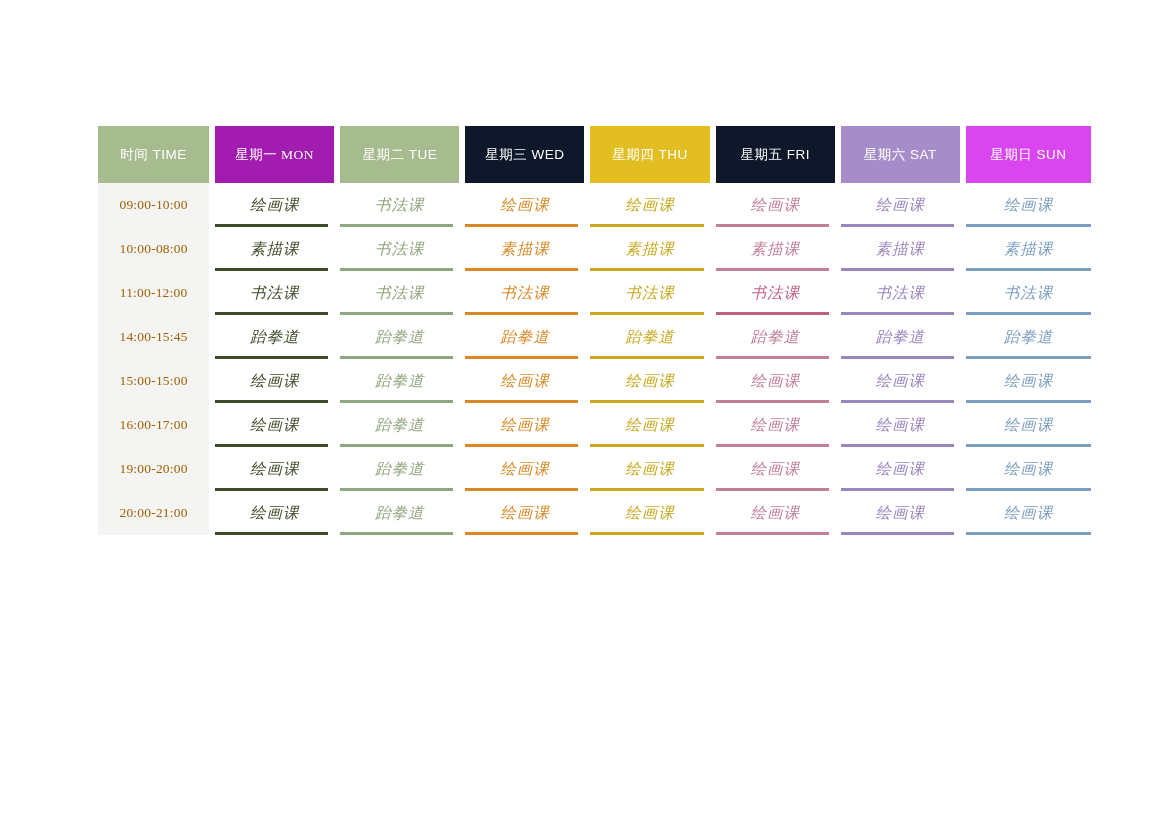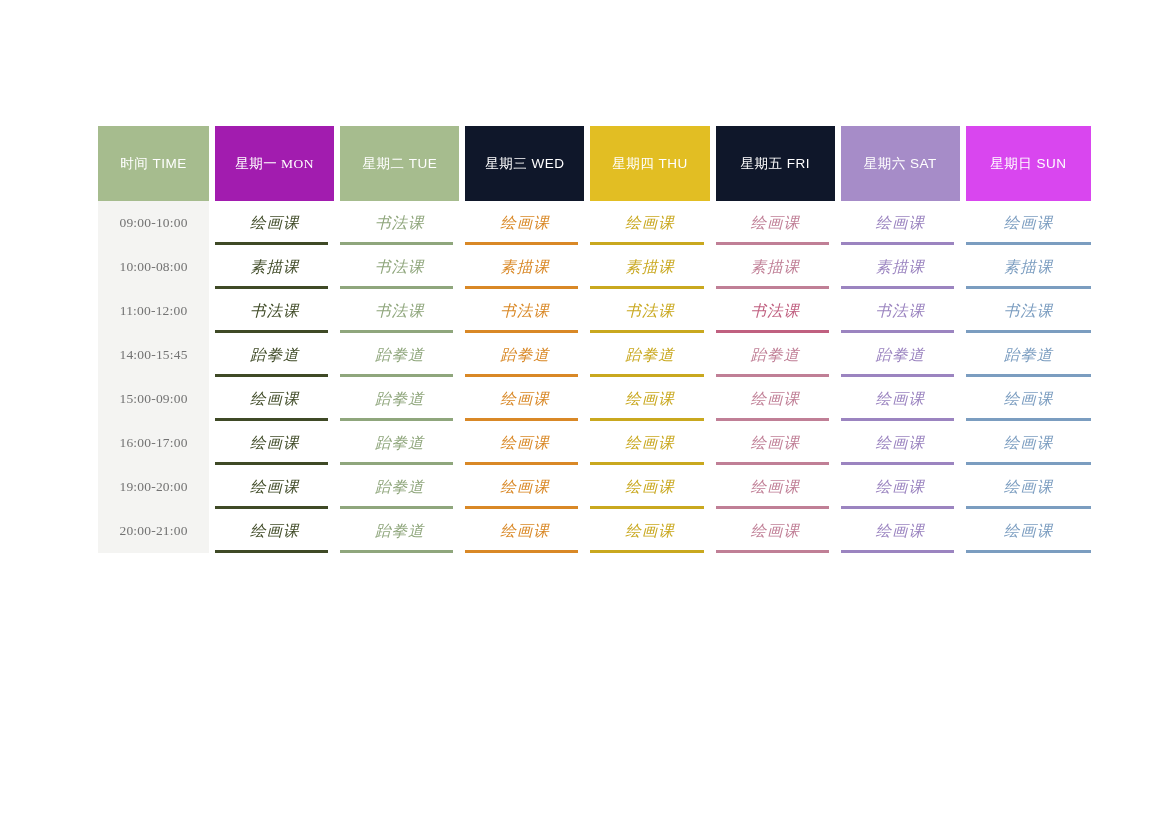--- a/index.html
+++ b/index.html
@@ -47,21 +47,21 @@
     border-spacing: 0;
     table-layout: fixed;
   }
 
   .schedule col.c-time  { width: 117px; }
   .schedule col.c-day   { width: 125px; }
 
   
   .schedule thead th {
     height: 41px;
-    padding: 17px;
+    padding: 8px;
     font-family: "Liberation Sans", "DejaVu Sans", sans-serif;
     font-weight: 400;
     font-size: 13.5px;
     letter-spacing: 0.5px;
     color: #ffffff;
     text-align: center;
     vertical-align: middle;
     background-clip: padding-box;
     border-right: 6px solid #ffffff;
     white-space: nowrap;
@@ -76,21 +76,21 @@
     vertical-align: middle;
     background-clip: padding-box;
     border-right: 6px solid #ffffff;
     white-space: nowrap;
   }
   .schedule tbody td.last { border-right: 0; }
 
   
   .schedule td.timecell {
     background: #F4F4F2;
-    color: #737373;
+    color: #a16207;
     font-size: 13.5px;
     font-family: "Liberation Serif", "DejaVu Serif", serif;
     letter-spacing: 0.2px;
   }
 
   
   .schedule td.daycell {
     position: relative;
     background: #ffffff;
     font-style: italic;
@@ -172,21 +172,21 @@
           <td class="timecell">14:00-15:45</td>
           <td class="daycell" style="color: rgb(63, 74, 38);"><span>跆拳道</span><span class="rule"></span></td>
           <td class="daycell" style="color: rgb(143, 166, 124);"><span>跆拳道</span><span class="rule"></span></td>
           <td class="daycell" style="color: rgb(217, 136, 38);"><span>跆拳道</span><span class="rule"></span></td>
           <td class="daycell" style="color: rgb(201, 168, 31);"><span>跆拳道</span><span class="rule"></span></td>
           <td class="daycell" style="color: rgb(192, 127, 150);"><span>跆拳道</span><span class="rule"></span></td>
           <td class="daycell" style="color: rgb(155, 132, 192);"><span>跆拳道</span><span class="rule"></span></td>
           <td class="daycell last" style="color: rgb(123, 157, 192);"><span>跆拳道</span><span class="rule"></span></td>
         </tr>
         <tr>
-          <td class="timecell">15:00-09:00</td>
+          <td class="timecell">15:00-15:00</td>
           <td class="daycell" style="color: rgb(63, 74, 38);"><span>绘画课</span><span class="rule"></span></td>
           <td class="daycell" style="color: rgb(143, 166, 124);"><span>跆拳道</span><span class="rule"></span></td>
           <td class="daycell" style="color: rgb(217, 136, 38);"><span>绘画课</span><span class="rule"></span></td>
           <td class="daycell" style="color: rgb(201, 168, 31);"><span>绘画课</span><span class="rule"></span></td>
           <td class="daycell" style="color: rgb(192, 127, 150);"><span>绘画课</span><span class="rule"></span></td>
           <td class="daycell" style="color: rgb(155, 132, 192);"><span>绘画课</span><span class="rule"></span></td>
           <td class="daycell last" style="color: rgb(123, 157, 192);"><span>绘画课</span><span class="rule"></span></td>
         </tr>
         <tr>
           <td class="timecell">16:00-17:00</td>

